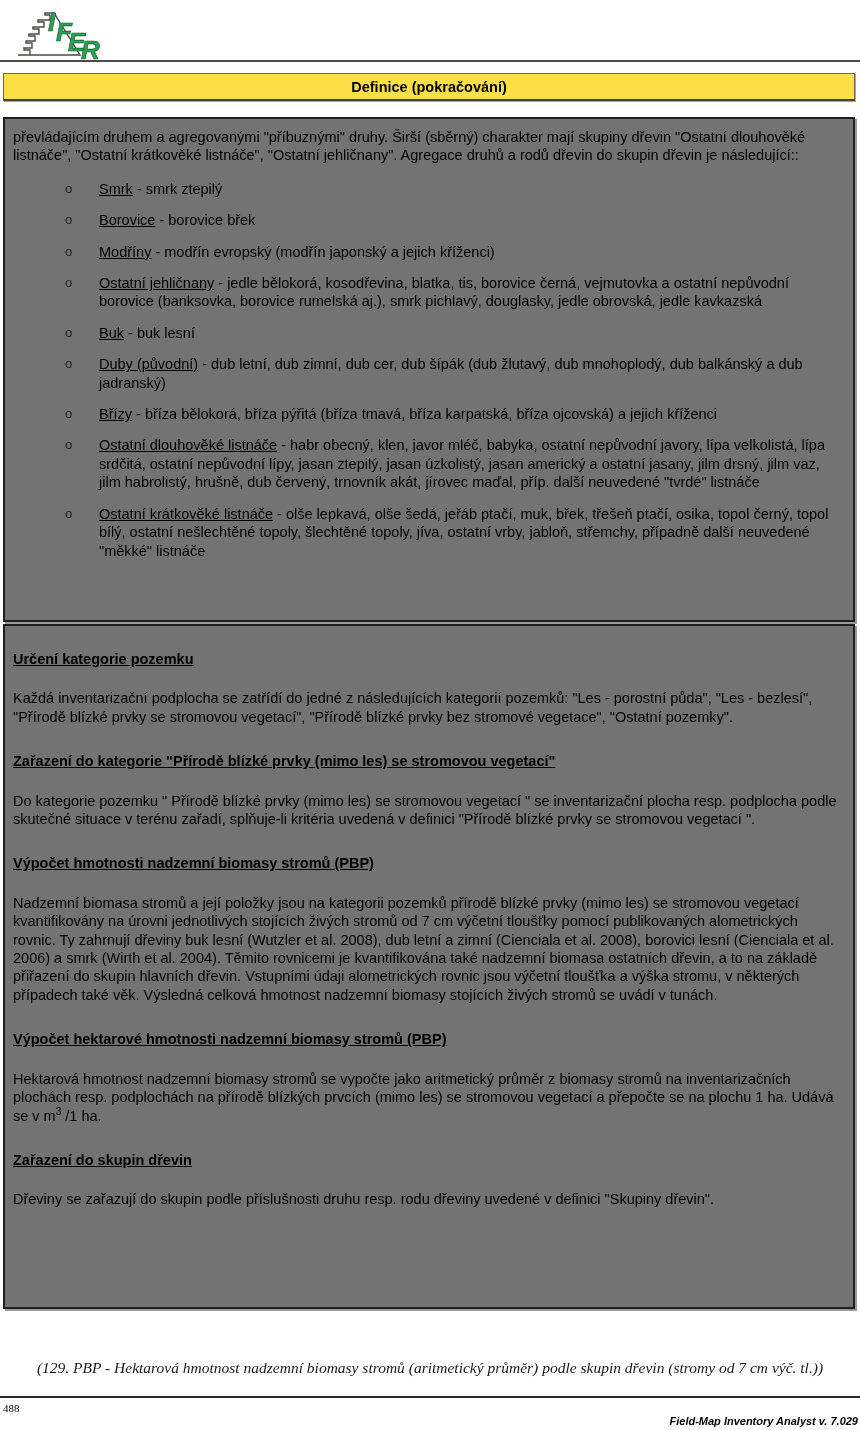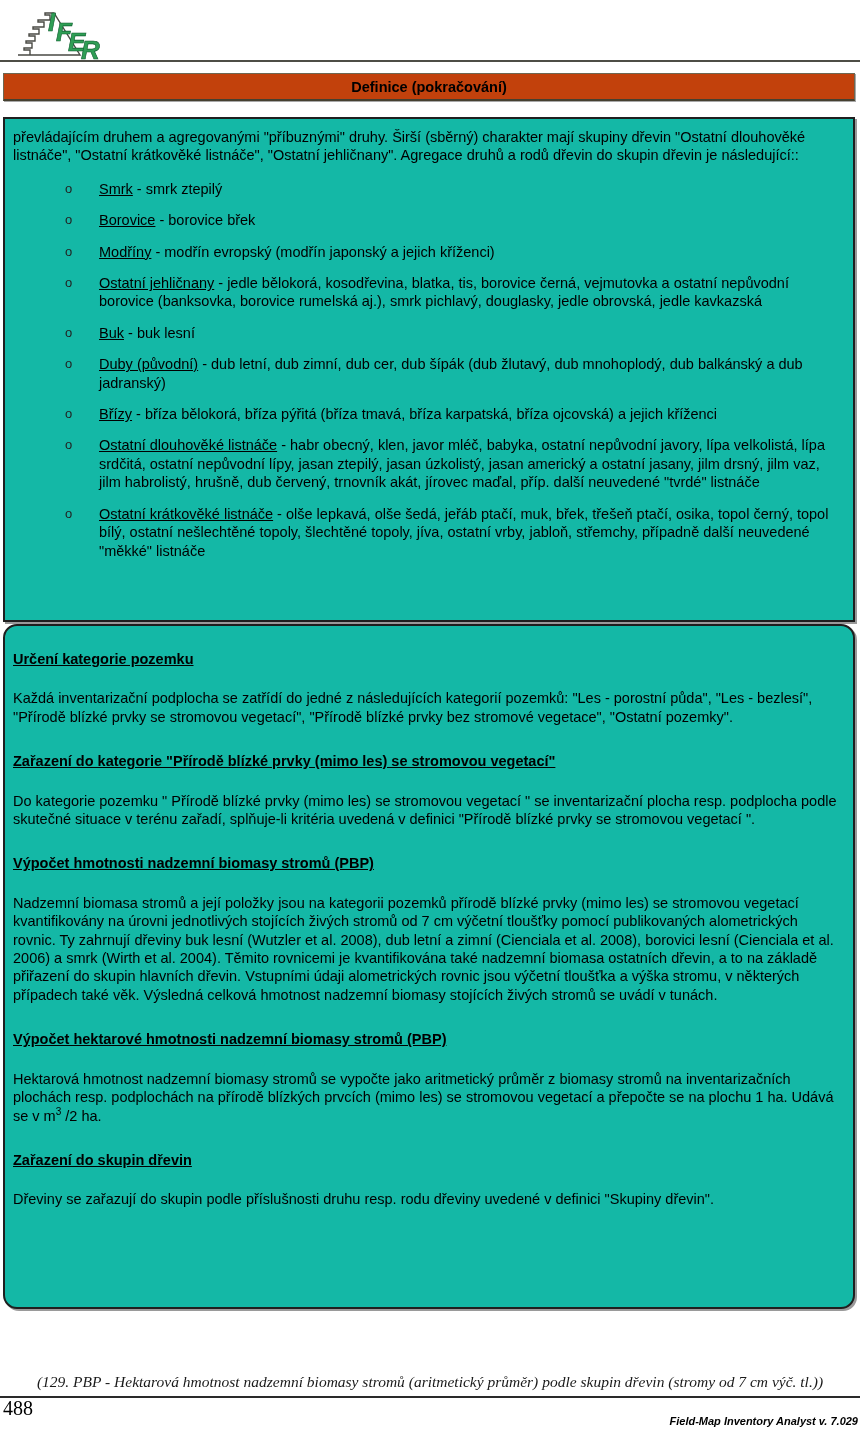--- a/index.html
+++ b/index.html
@@ -26,42 +26,42 @@
     position:absolute; right:14px; bottom:6px;
     font-family:"Liberation Serif", serif;
     font-style:italic;
     font-size:18px;
     color:#1a1a1a;
   }
 
   
   .banner {
     margin:11px 5px 16px 3px;
-    background:#c2410c;
+    background:#fde047;
     border:1px solid #6d6752;
     border-bottom:2px solid #454030;
     box-shadow:1px 1px 0 #a8a8a8;
     text-align:center;
     font-weight:bold;
     font-size:14.5px;
     padding:5px 0 4px 0;
   }
 
   
   .content-box {
     margin:2px 5px 0 3px;
     border:2px solid #1f1f1f;
     box-shadow:2px 2px 0 #9a9a9a;
-    background:#14b8a6;
+    background:#737373;
     font-size:14.5px;
     line-height:18.4px;
     overflow:hidden;
   }
   .box-definice { height:505px; padding:9px 12px 6px 8px; }
-  .box-metodika { height:685px; padding:24px 14px 10px 8px; margin-top:2px;border-radius:14px; }
+  .box-metodika { height:685px; padding:24px 14px 10px 8px; margin-top:2px; }
 
   .intro { margin:0 0 15px 0; }
 
   ul.species-list { list-style:none; margin:0; padding:0; }
   ul.species-list li {
     position:relative;
     padding-left:86px;
     margin-bottom:13px;
     min-height:18px;
   }
@@ -80,30 +80,30 @@
   .sec-para sup { font-size:10px; line-height:0; }
 
   
   .footer { position:absolute; left:0; right:0; bottom:2px; }
   .caption {
     text-align:center;
     font-family:"Liberation Serif", serif;
     font-style:italic;
     font-size:15.5px;
     color:#1a1a1a;
-    margin-bottom:5px;
+    margin-bottom:19px;
   }
   .footer-rule { border-top:2px solid #2a2a2a; }
   .footer-row {
     display:flex; justify-content:space-between; align-items:flex-start;
     padding:0 2px 0 3px;
   }
   .page-num {
     font-family:"Liberation Serif", serif;
-    font-size:20px;
+    font-size:11px;
     line-height:20px;
   }
   .app-version {
     font-style:italic;
     font-weight:bold;
     font-size:11px;
     line-height:13px;
     padding-top:17px;
   }
 </style>
@@ -154,21 +154,21 @@
     <div>
       <p class="sec-heading">Zařazení do kategorie "Přírodě blízké prvky (mimo les) se stromovou vegetací"</p>
       <p class="sec-para">Do kategorie pozemku " Přírodě blízké prvky (mimo les) se stromovou vegetací " se inventarizační plocha resp. podplocha podle skutečné situace v terénu zařadí, splňuje-li kritéria uvedená v definici "Přírodě blízké prvky se stromovou vegetací ".</p>
     </div>
     <div>
       <p class="sec-heading">Výpočet hmotnosti nadzemní biomasy stromů (PBP)</p>
       <p class="sec-para">Nadzemní biomasa stromů a její položky jsou na kategorii pozemků přírodě blízké prvky (mimo les) se stromovou vegetací kvantifikovány na úrovni jednotlivých stojících živých stromů od 7 cm výčetní tloušťky pomocí publikovaných alometrických rovnic. Ty zahrnují dřeviny buk lesní (Wutzler et al. 2008), dub letní a zimní (Cienciala et al. 2008), borovici lesní (Cienciala et al. 2006) a smrk (Wirth et al. 2004). Těmito rovnicemi je kvantifikována také nadzemní biomasa ostatních dřevin, a to na základě přiřazení do skupin hlavních dřevin. Vstupními údaji alometrických rovnic jsou výčetní tloušťka a výška stromu, v některých případech také věk. Výsledná celková hmotnost nadzemní biomasy stojících živých stromů se uvádí v tunách.</p>
     </div>
     <div>
       <p class="sec-heading">Výpočet hektarové hmotnosti nadzemní biomasy stromů (PBP)</p>
-      <p class="sec-para"><span>Hektarová hmotnost nadzemní biomasy stromů se vypočte jako aritmetický průměr z biomasy stromů na inventarizačních plochách resp. podplochách na přírodě blízkých prvcích (mimo les) se stromovou vegetací a přepočte se na plochu 1 ha. Udává se v m</span><sup>3</sup><span> /2 ha.</span></p>
+      <p class="sec-para"><span>Hektarová hmotnost nadzemní biomasy stromů se vypočte jako aritmetický průměr z biomasy stromů na inventarizačních plochách resp. podplochách na přírodě blízkých prvcích (mimo les) se stromovou vegetací a přepočte se na plochu 1 ha. Udává se v m</span><sup>3</sup><span> /1 ha.</span></p>
     </div>
     <div>
       <p class="sec-heading">Zařazení do skupin dřevin</p>
       <p class="sec-para">Dřeviny se zařazují do skupin podle příslušnosti druhu resp. rodu dřeviny uvedené v definici "Skupiny dřevin".</p>
     </div>
   </div>
 
   <div class="footer">
     <div class="caption">(129. PBP - Hektarová hmotnost nadzemní biomasy stromů (aritmetický průměr) podle skupin dřevin (stromy od 7 cm výč. tl.))</div>
     <div class="footer-rule"></div>

